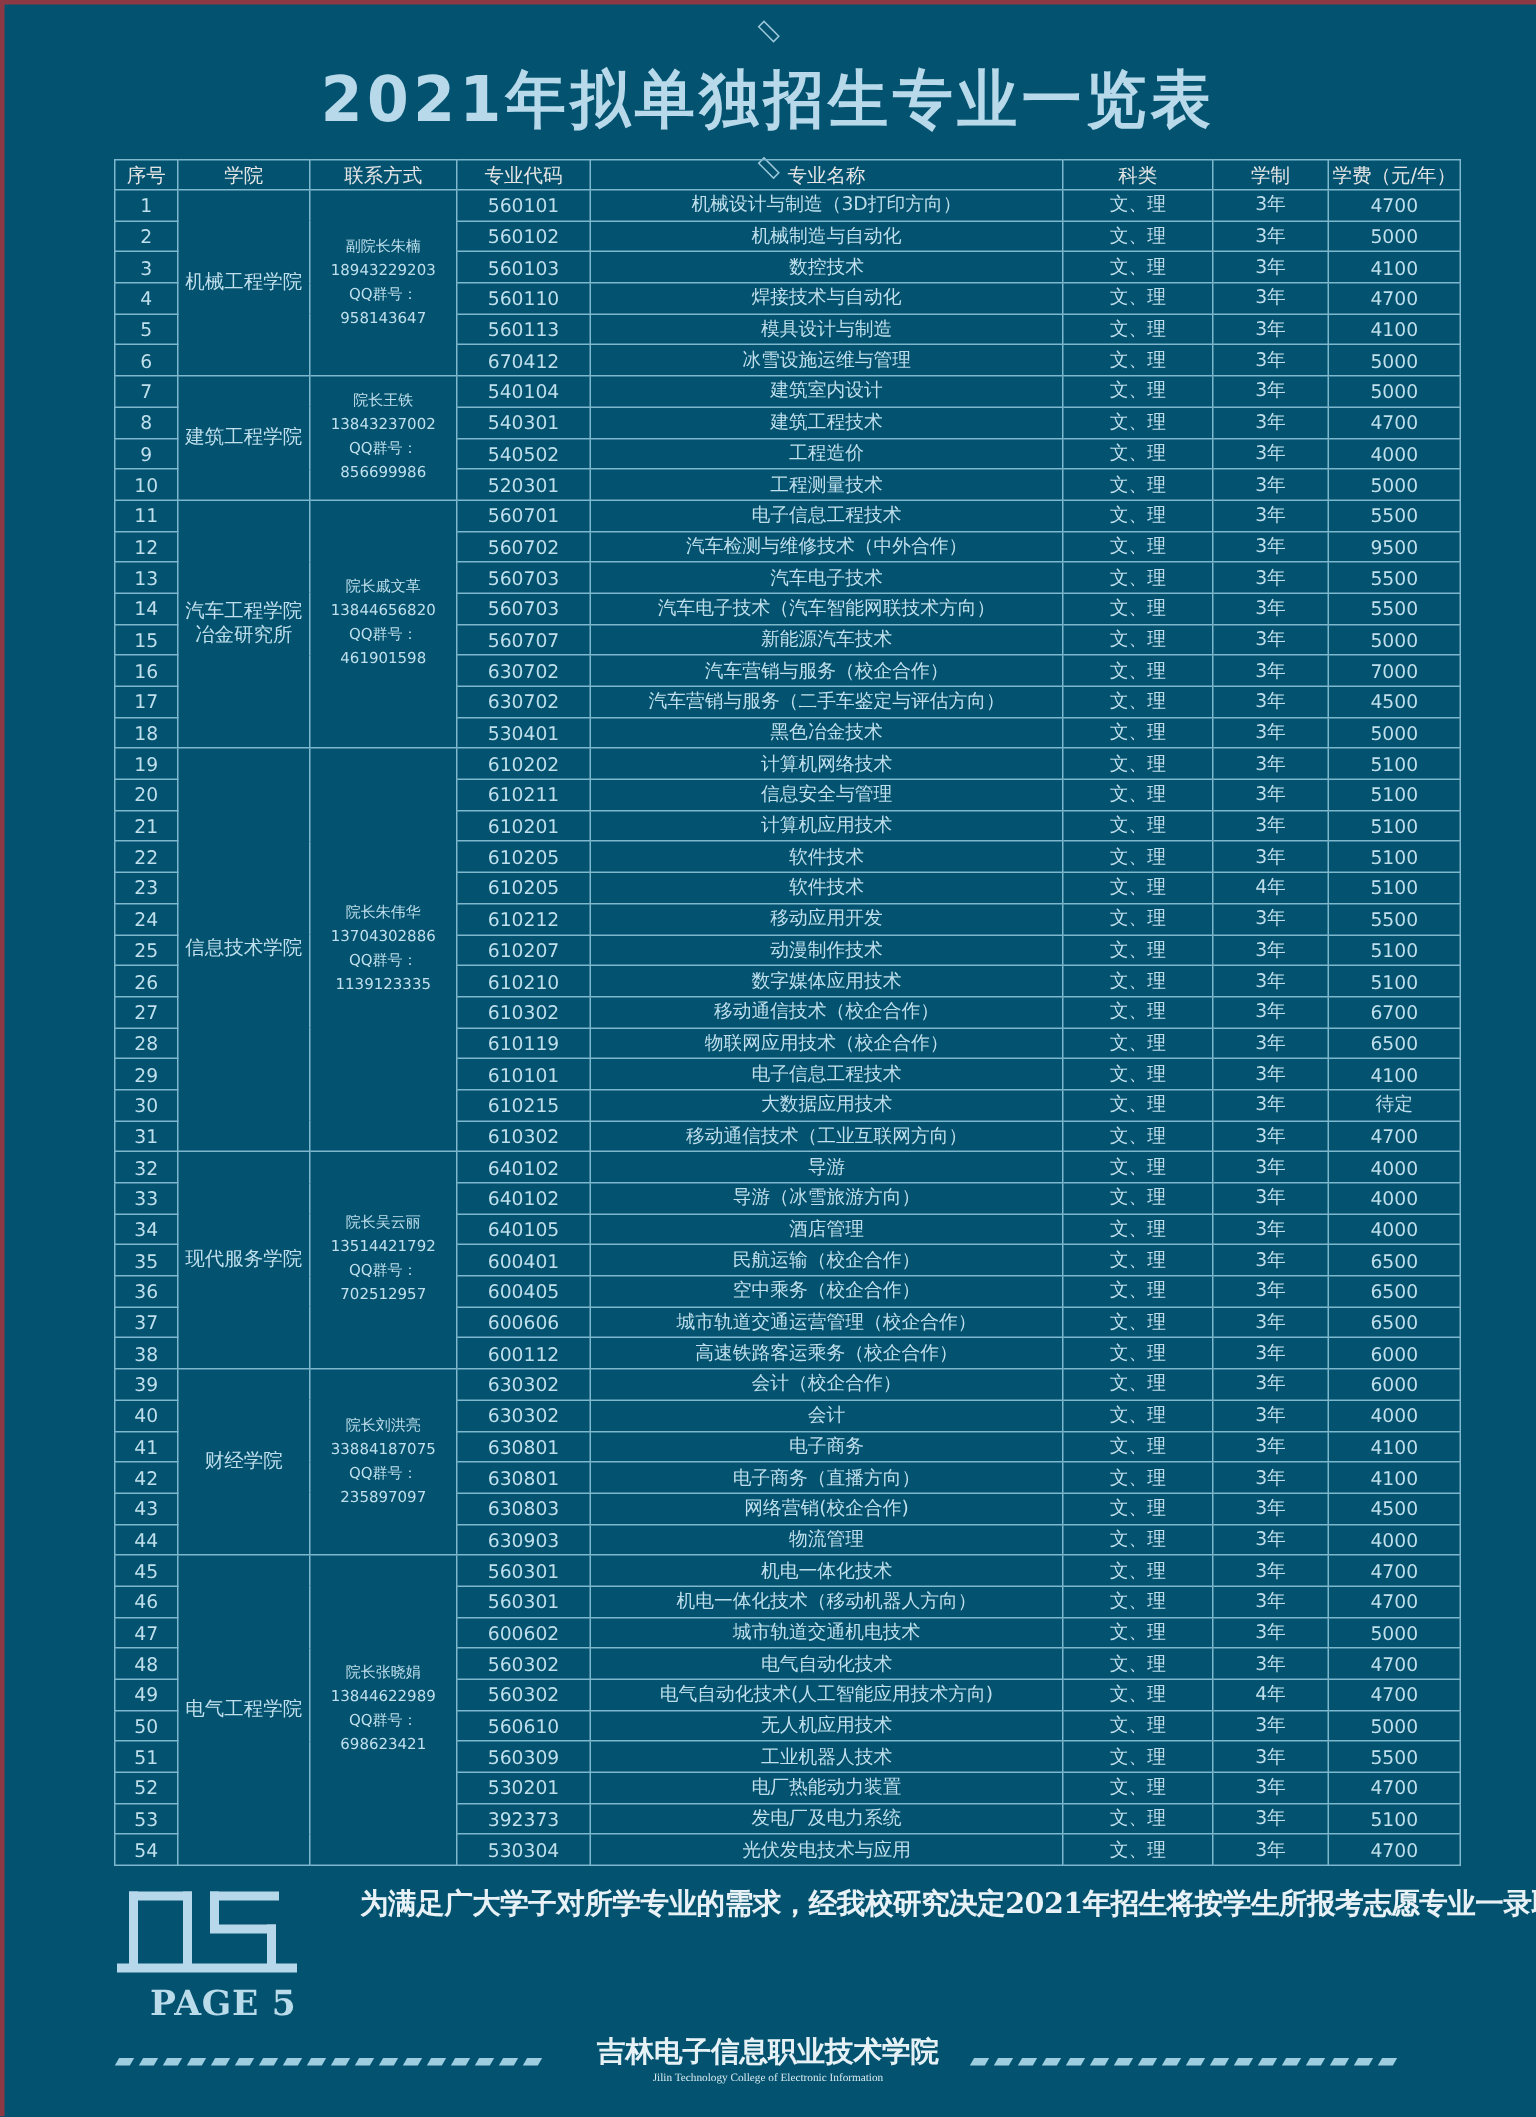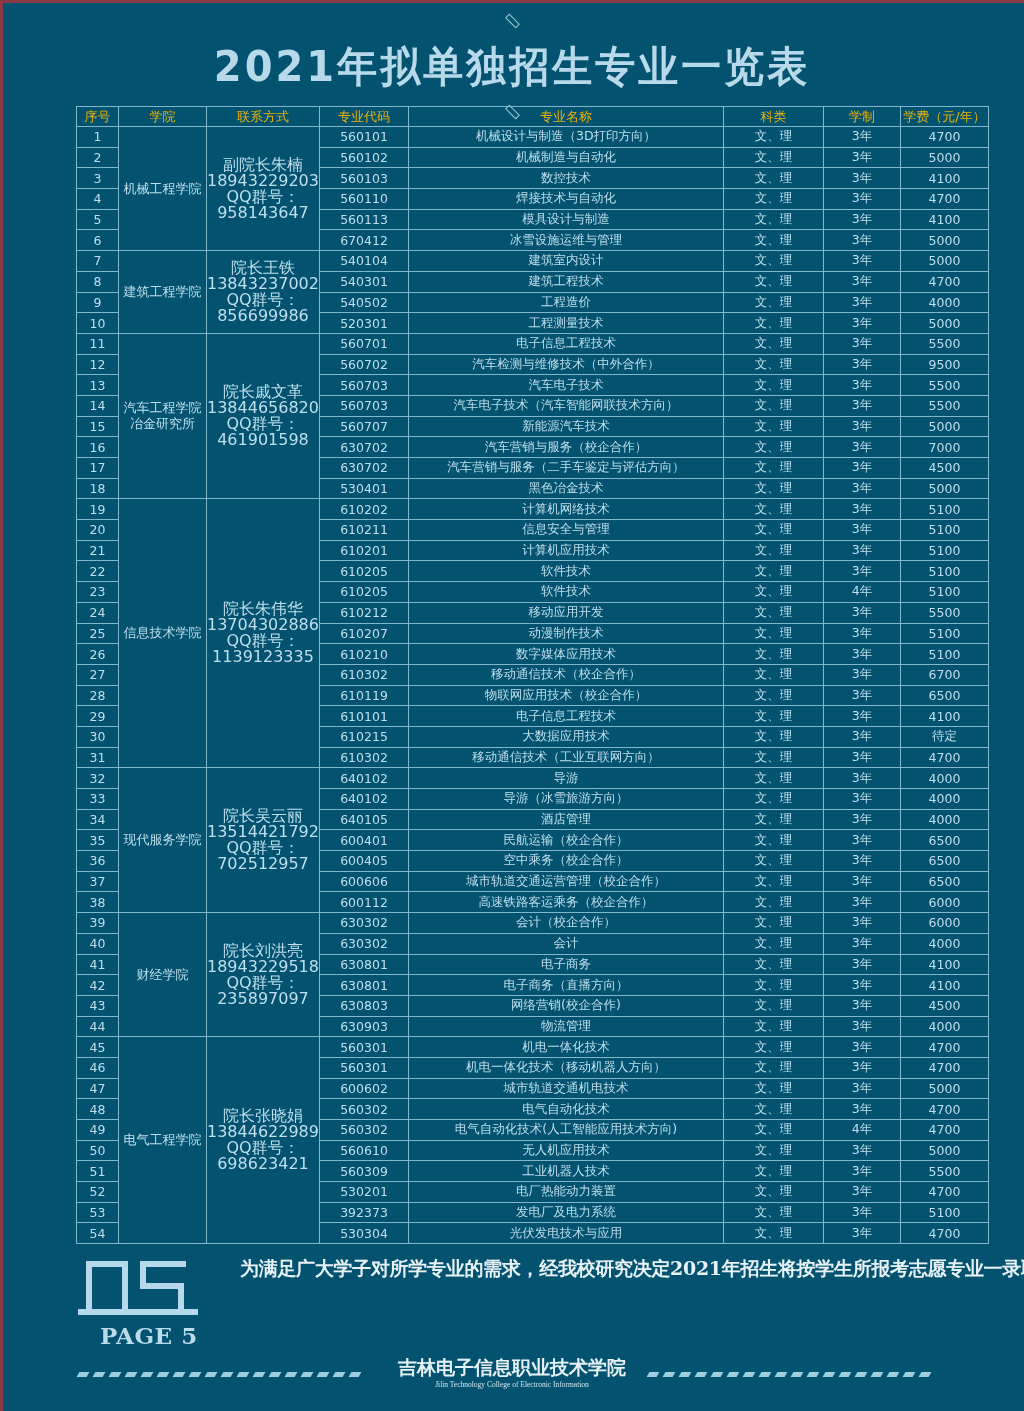--- a/index.html
+++ b/index.html
@@ -29,22 +29,22 @@
   table.majors {
     position: absolute; left: 76px; top: 106px;
     border-collapse: collapse; table-layout: fixed;
     font-size: 12.5px; color: #bfdfec;
   }
   table.majors td, table.majors th {
     border: 1px solid #7fb7cd;
     height: 19.7px; padding: 0; text-align: center; vertical-align: middle;
     font-weight: normal; white-space: nowrap; overflow: hidden;
   }
-  table.majors th { font-size: 13px; height: 19px; color: #eab308; }
-  td.merged { line-height: 16px; font-size: 16px; white-space: normal; }
+  table.majors th { font-size: 13px; height: 19px; color: #e5e5e5; }
+  td.merged { line-height: 16px; font-size: 10px; white-space: normal; }
   td.college { font-size: 13px; }
   .contact-line { display: block; }
 
   .note {
     position: absolute; left: 240px; top: 1256px; width: 740px;
     font-family: "DejaVu Serif", "Liberation Serif", serif; font-weight: bold;
     font-size: 19px; color: #e8f2f6; letter-spacing: -0.3px; white-space: nowrap;
   }
 
   .pagebig { position: absolute; left: 78px; top: 1259px; width: 120px; height: 58px; }
@@ -453,21 +453,21 @@
         <td>3年</td>
         <td>6000</td>
       </tr>
       <tr>
         <td>39</td>
         <td class="merged college" rowspan="6">
           <span class="contact-line">财经学院</span>
         </td>
         <td class="merged" rowspan="6">
           <span class="contact-line">院长刘洪亮</span>
-          <span class="contact-line">18943229518</span>
+          <span class="contact-line">33884187075</span>
           <span class="contact-line">QQ群号：</span>
           <span class="contact-line">235897097</span>
         </td>
         <td>630302</td>
         <td>会计（校企合作）</td>
         <td>文、理</td>
         <td>3年</td>
         <td>6000</td>
       </tr>
       <tr>

